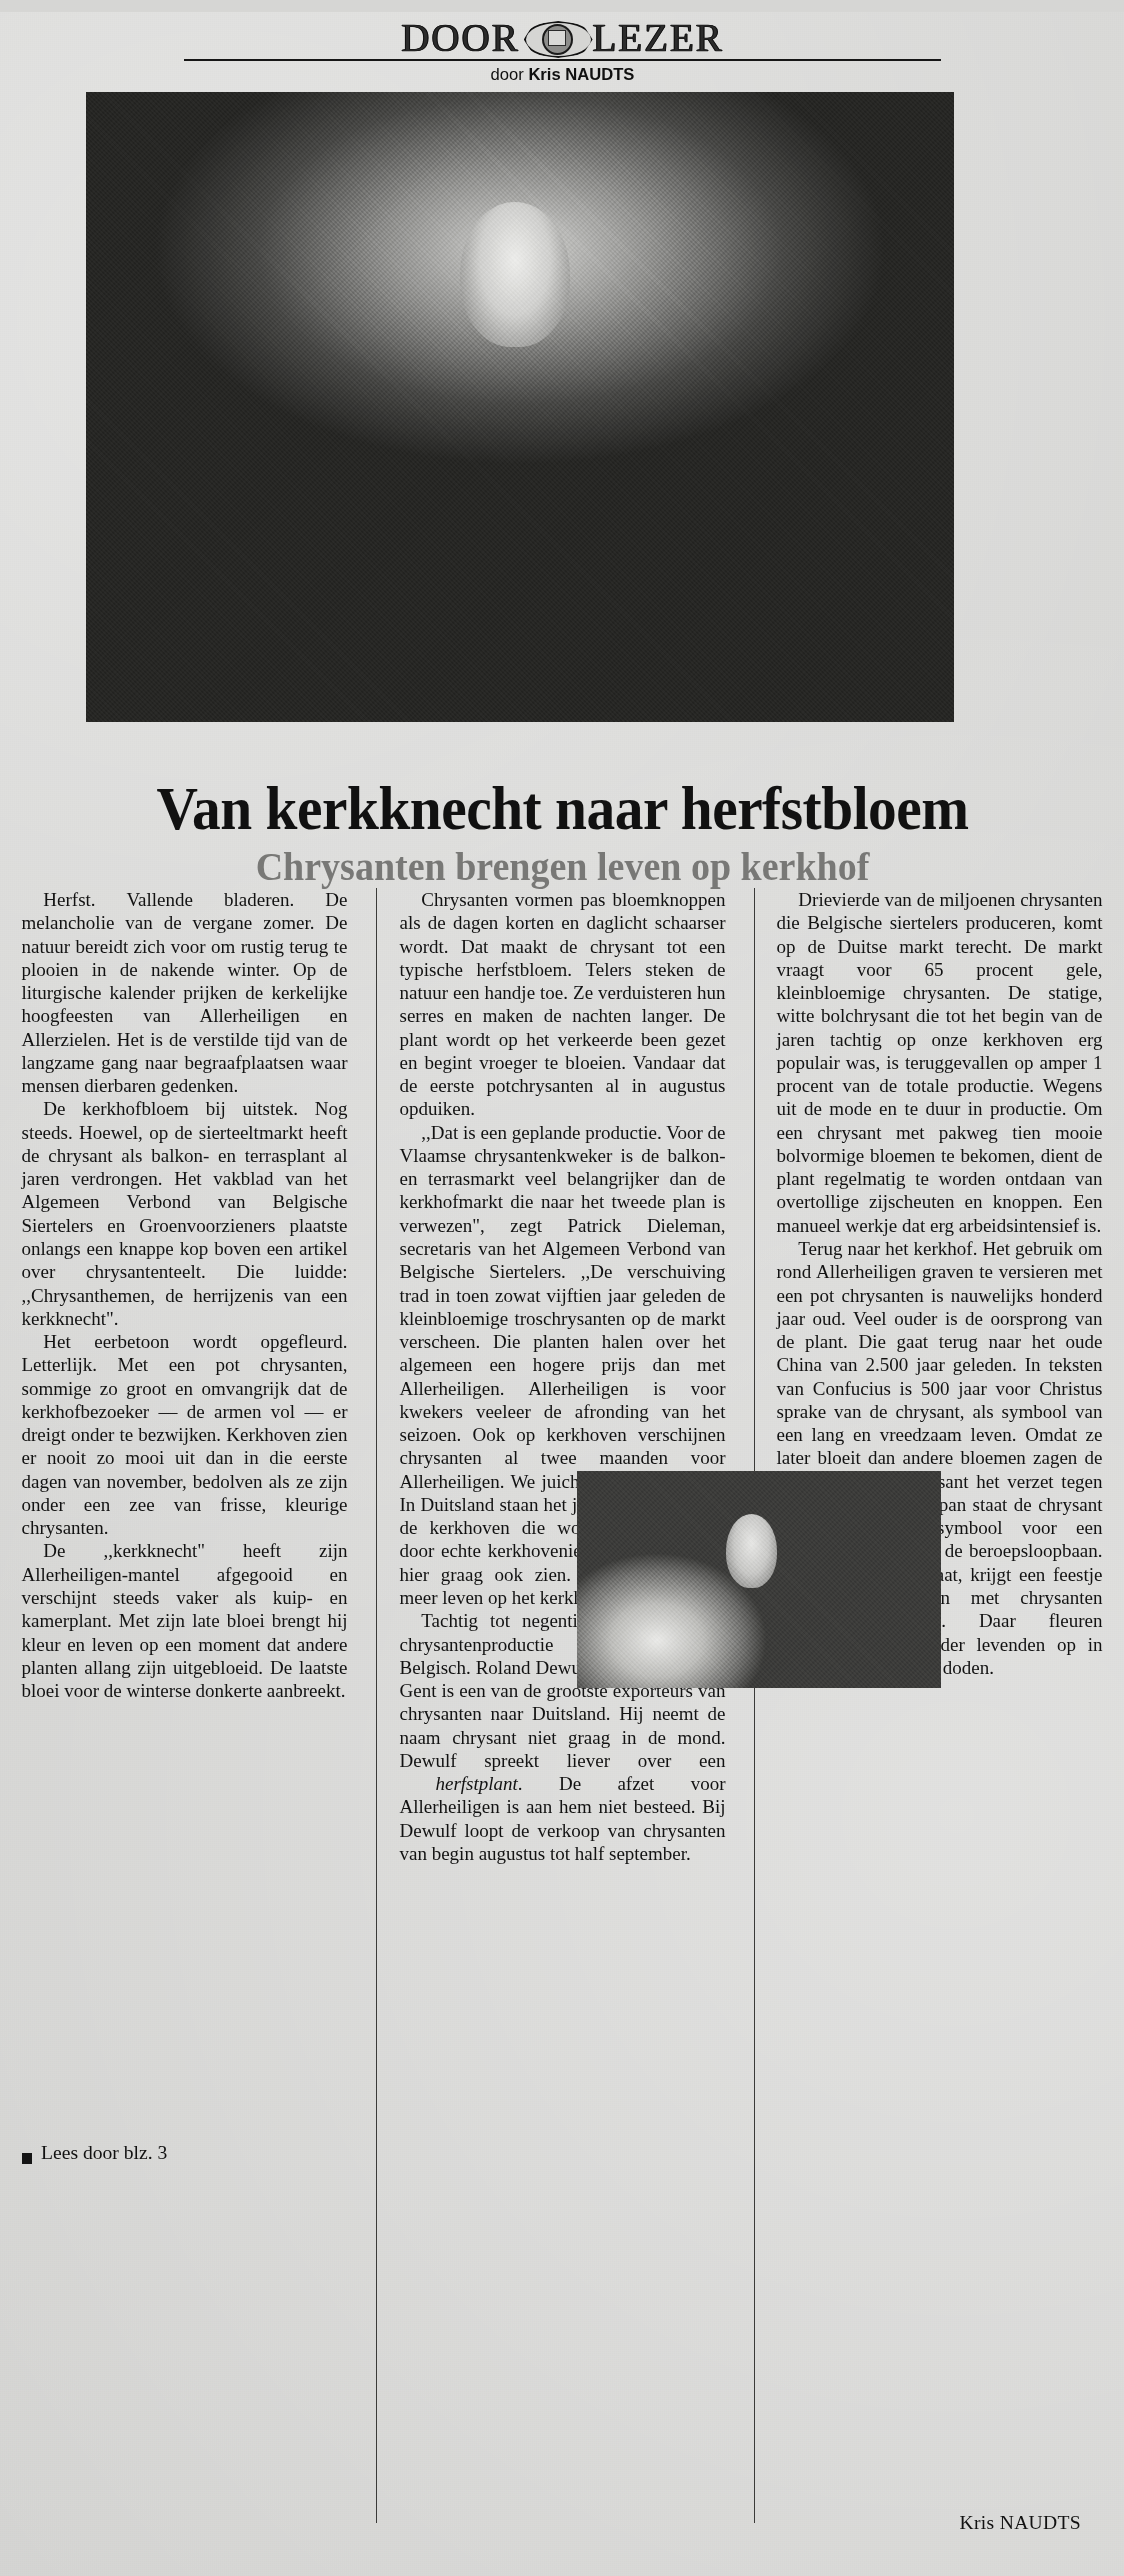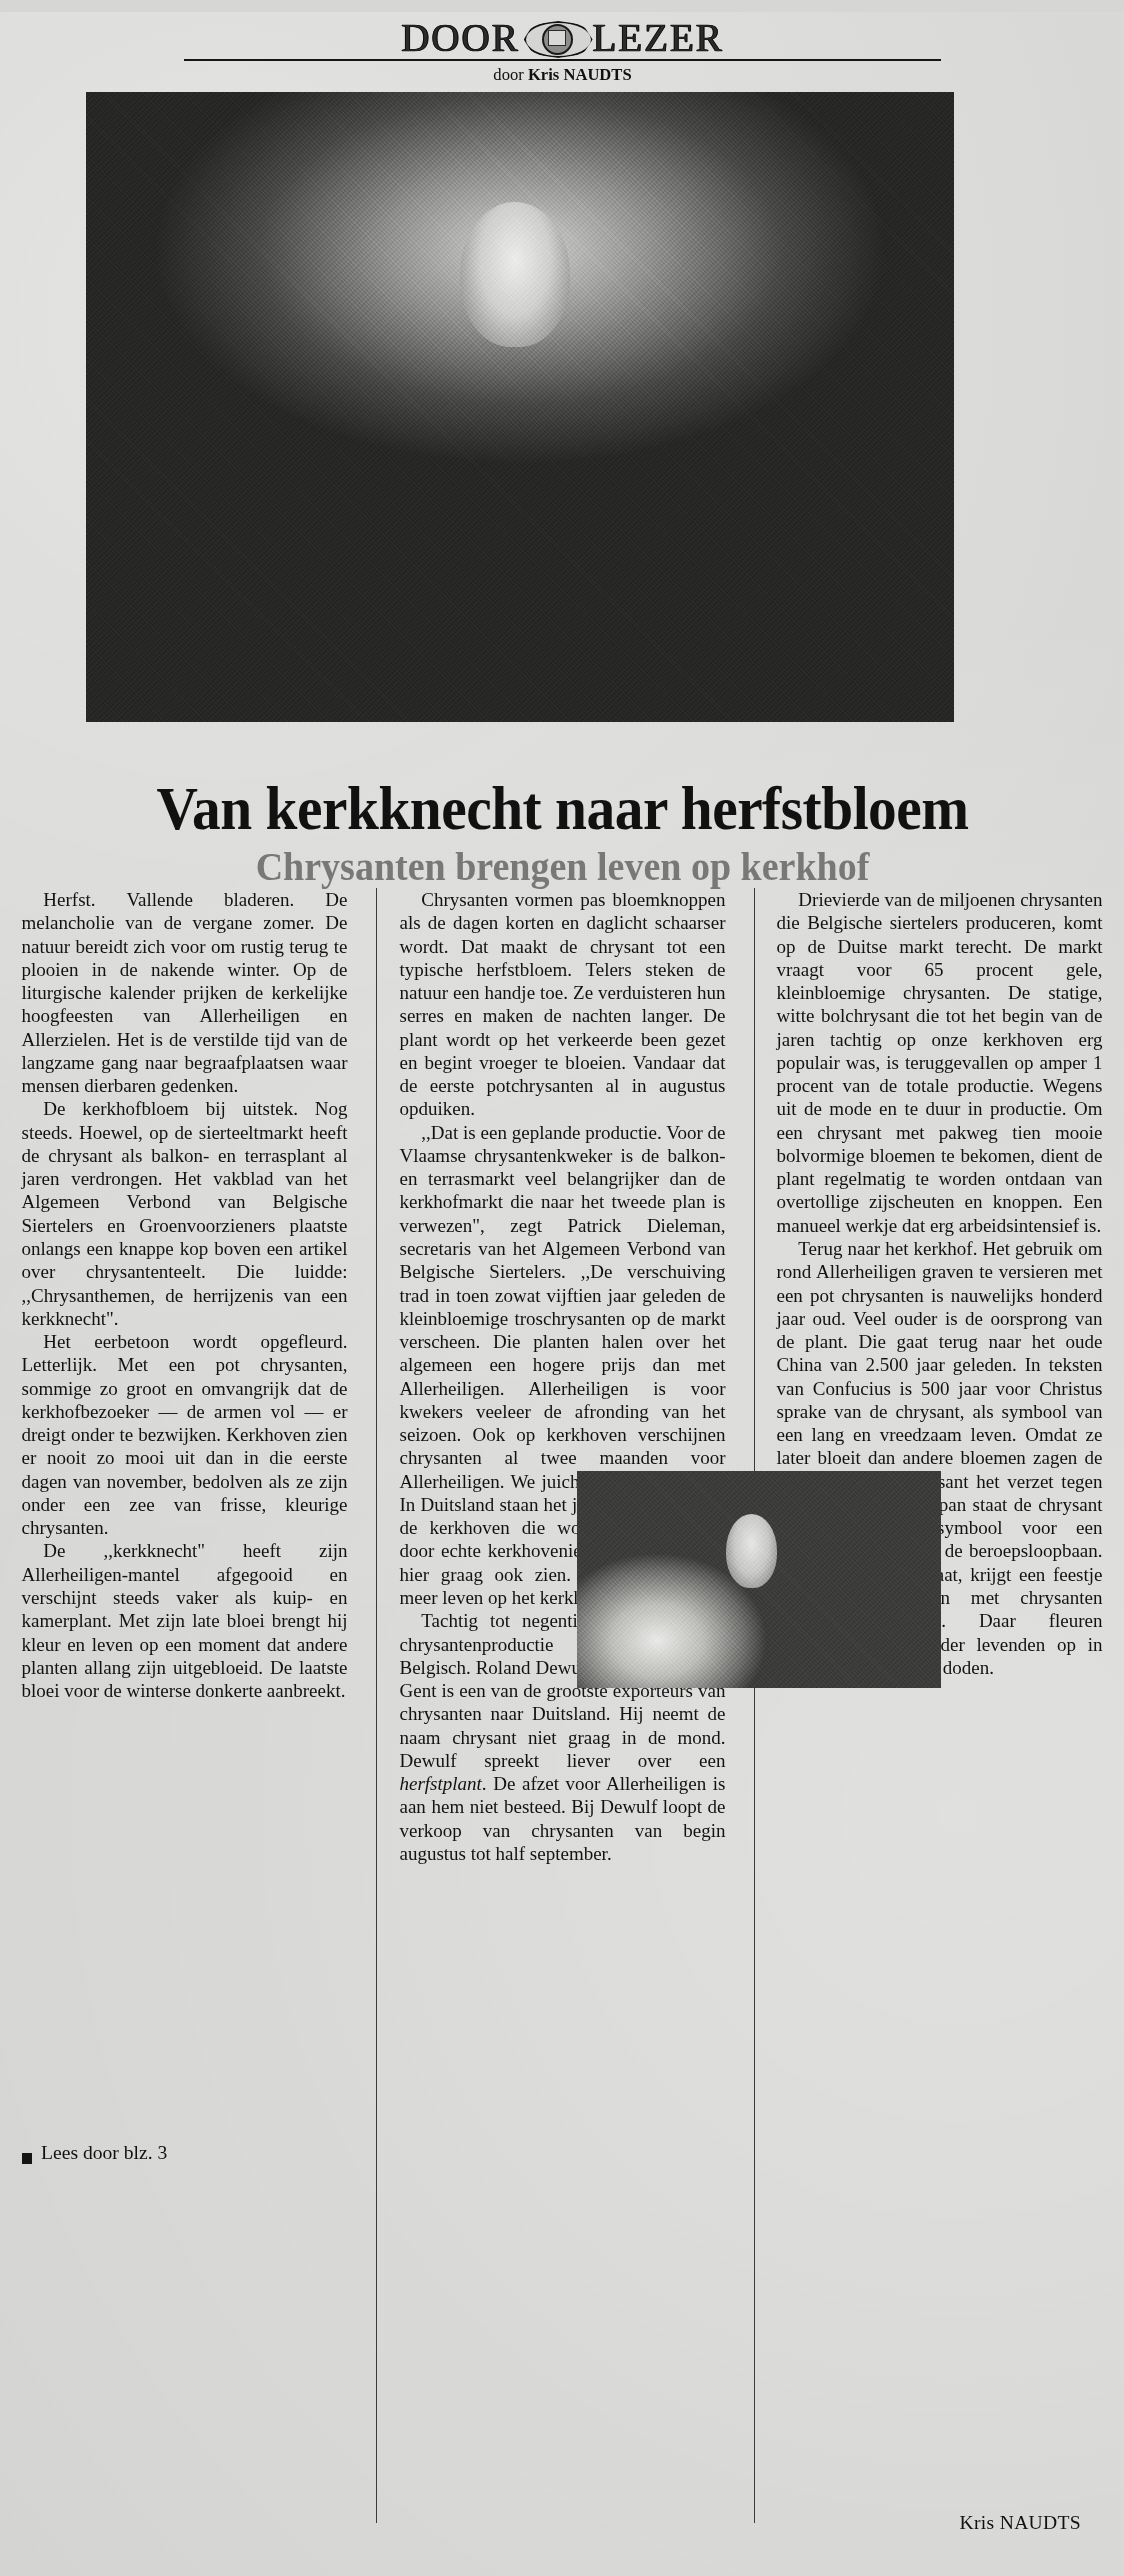--- a/index.html
+++ b/index.html
@@ -96,21 +96,21 @@
     left: 184px; top: 47px;
     width: 757px;
     height: 2px;
     background: #161616;
   }
   .mast-byline {
     position: absolute;
     left: 0; top: 53px;
     width: 1125px;
     text-align: center;
-    font-family: Liberation Serif, serif;
+    font-family: Liberation Sans, sans-serif;
     font-size: 16.6px;
     color: #101010;
   }
   .mast-byline b { font-weight: 700; }
 
   
   .hero-photo {
     position: absolute;
     left: 86px; top: 80px;
     width: 868px;
@@ -185,21 +185,21 @@
     hyphens: none;
     color: #121212;
   }
   .col-1 { left: 0px; }
   .col-2 { left: 378px; }
   .col-3 { left: 755px; }
   .col p {
     margin: 0;
     text-indent: 1.15em;
   }
-  .col i { font-style: italic; }
+  .col i { font-style: italic; margin-left: 36px; }
 
   .col-rule {
     position: absolute;
     top: 0;
     width: 1.6px;
     background: #3b3b39;
   }
   .rule-a { left: 354px; height: 1635px; }
   .rule-b { left: 732px; height: 1635px; }
 

